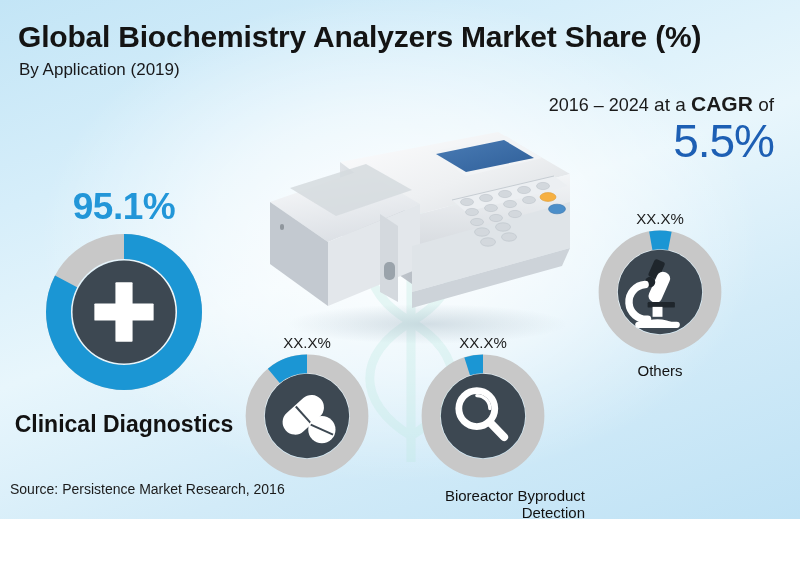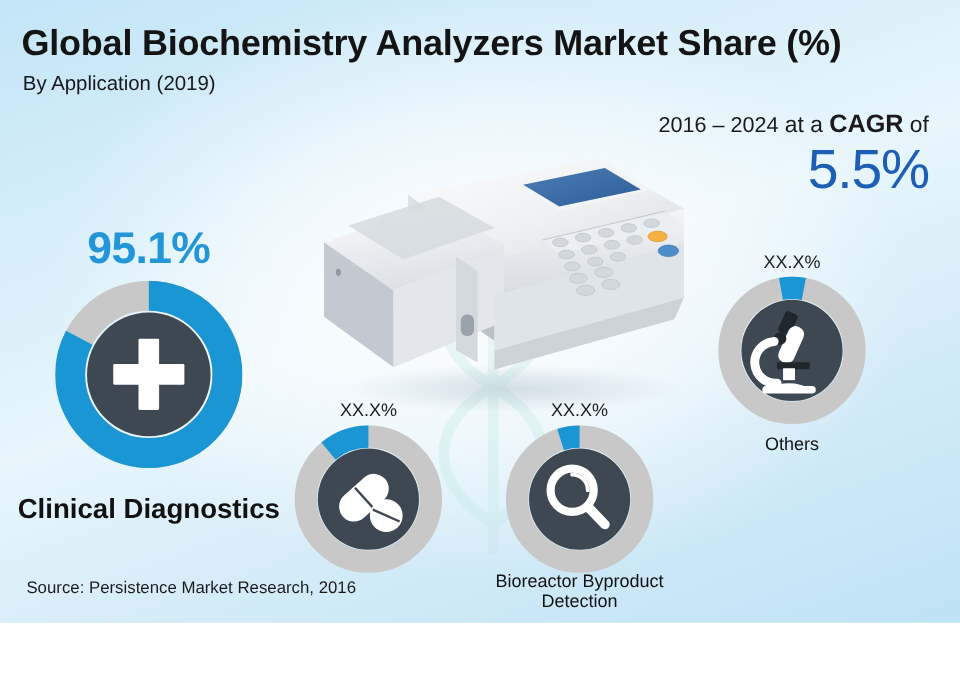--- a/index.html
+++ b/index.html
@@ -74,31 +74,31 @@
   
   #donut-drug { left: 245px; top: 334px; width: 124px; height: 200px; }
   #donut-drug .pct { top: 0; font-size: 15px; }
   #donut-drug .ring { top: 20px; }
   #donut-drug .caption { top: 152px; font-size: 15px; line-height: 1.15; }
 
   
   #donut-bioreactor { left: 421px; top: 334px; width: 124px; height: 200px; }
   #donut-bioreactor .pct { top: 0; font-size: 15px; }
   #donut-bioreactor .ring { top: 20px; }
-  #donut-bioreactor .caption { top: 142px; font-size: 15px; line-height: 1.15; }
+  #donut-bioreactor .caption { top: 153px; font-size: 15px; line-height: 1.15; text-align: right; }
 
   
   #donut-others { left: 598px; top: 210px; width: 124px; height: 200px; }
   #donut-others .pct { top: 0; font-size: 15px; }
   #donut-others .ring { top: 20px; }
   #donut-others .caption { top: 152px; font-size: 15px; line-height: 1.15; }
 
   
   .source {
-    position: absolute; left: 22px; bottom: 22px;
+    position: absolute; left: 10px; bottom: 22px;
     font-size: 14px; color: #1b1b1b; white-space: nowrap; text-align: center;
   }
 </style>
 </head>
 <body>
 
 <div id="infographic">
 
   <svg class="watermark" viewBox="0 0 250 330">
     <g fill="none" stroke="#bfe9e2" stroke-width="9" opacity="0.85">

